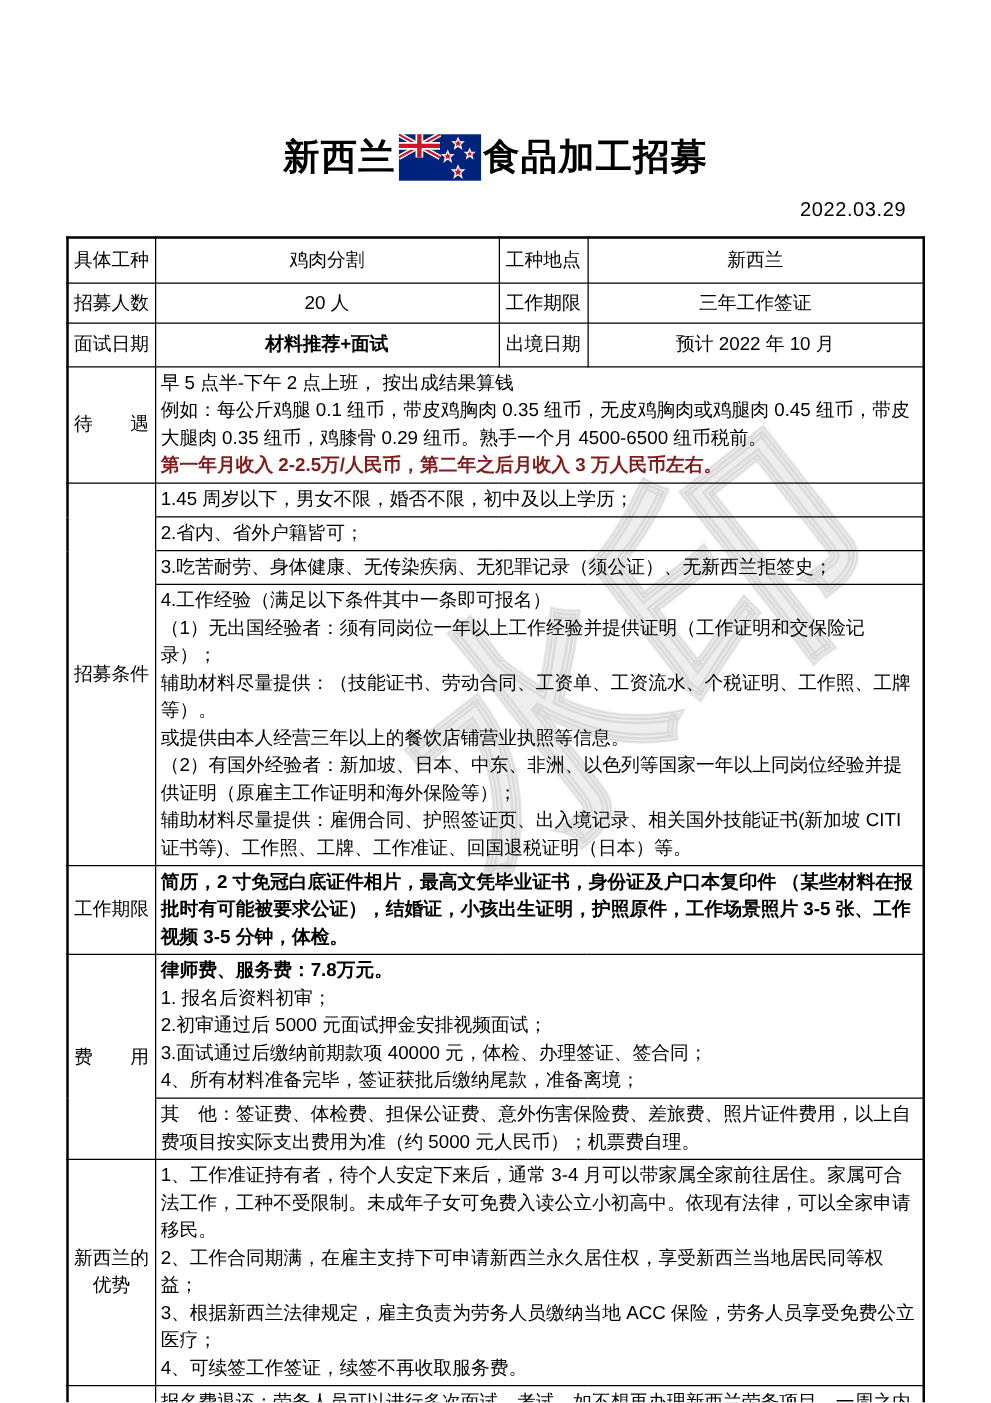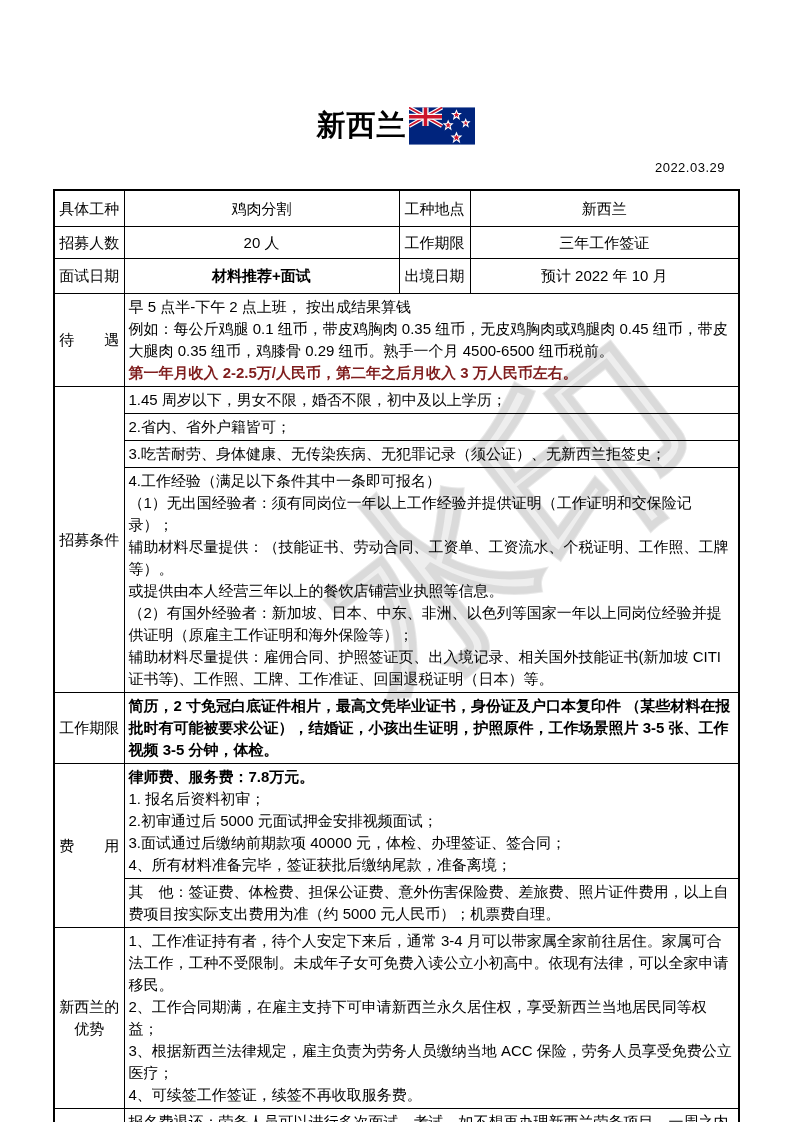--- a/index.html
+++ b/index.html
@@ -11,21 +11,21 @@
   
   .title-row{
     position:absolute;top:106px;left:0;width:100%;
     display:flex;justify-content:center;align-items:center;
     font-family:"DejaVu Serif","Liberation Serif",serif;
     font-size:29px;font-weight:bold;letter-spacing:1px;
   }
   .title-row .flag{margin:0 2px;display:block;}
   .doc-date{
     position:absolute;top:160px;right:68px;
-    font-size:13px;letter-spacing:0.5px;
+    font-size:16px;letter-spacing:0.5px;
   }
   
   .watermark{
     position:absolute;top:340px;left:290px;width:440px;height:360px;
     display:flex;align-items:center;justify-content:center;
     transform:rotate(-38deg);
     font-size:205px;font-weight:bold;
     color:rgba(150,150,150,0.16);
     -webkit-text-stroke:2px rgba(150,150,150,0.22);
     z-index:0;pointer-events:none;user-select:none;white-space:nowrap;
@@ -70,20 +70,21 @@
       <path d="M16,0 V18 M0,9 H32" stroke="#ffffff" stroke-width="6"></path>
       <path d="M16,0 V18 M0,9 H32" stroke="#cc142b" stroke-width="3.4"></path>
 
       <g fill="#cc142b" stroke="#ffffff" stroke-width="1">
         <path transform="translate(46,7)" d="M0,-4 L1.2,-1.2 L4,-1.2 L1.8,0.8 L2.6,4 L0,2 L-2.6,4 L-1.8,0.8 L-4,-1.2 L-1.2,-1.2 Z"></path>
         <path transform="translate(38,17)" d="M0,-4 L1.2,-1.2 L4,-1.2 L1.8,0.8 L2.6,4 L0,2 L-2.6,4 L-1.8,0.8 L-4,-1.2 L-1.2,-1.2 Z"></path>
         <path transform="translate(55,15)" d="M0,-3.4 L1,-1 L3.4,-1 L1.5,0.7 L2.2,3.4 L0,1.7 L-2.2,3.4 L-1.5,0.7 L-3.4,-1 L-1,-1 Z"></path>
         <path transform="translate(46,29)" d="M0,-4.4 L1.3,-1.3 L4.4,-1.3 L2,0.9 L2.9,4.4 L0,2.2 L-2.9,4.4 L-2,0.9 L-4.4,-1.3 L-1.3,-1.3 Z"></path>
       </g>
     </svg>
+    <span>食品加工招募</span>
   </div>
 
   <div class="doc-date">2022.03.29</div>
 
   <table class="doc">
     <colgroup>
       <col style="width:70px">
         <col style="width:275px">
         <col style="width:71px">
         <col style="width:269px">

